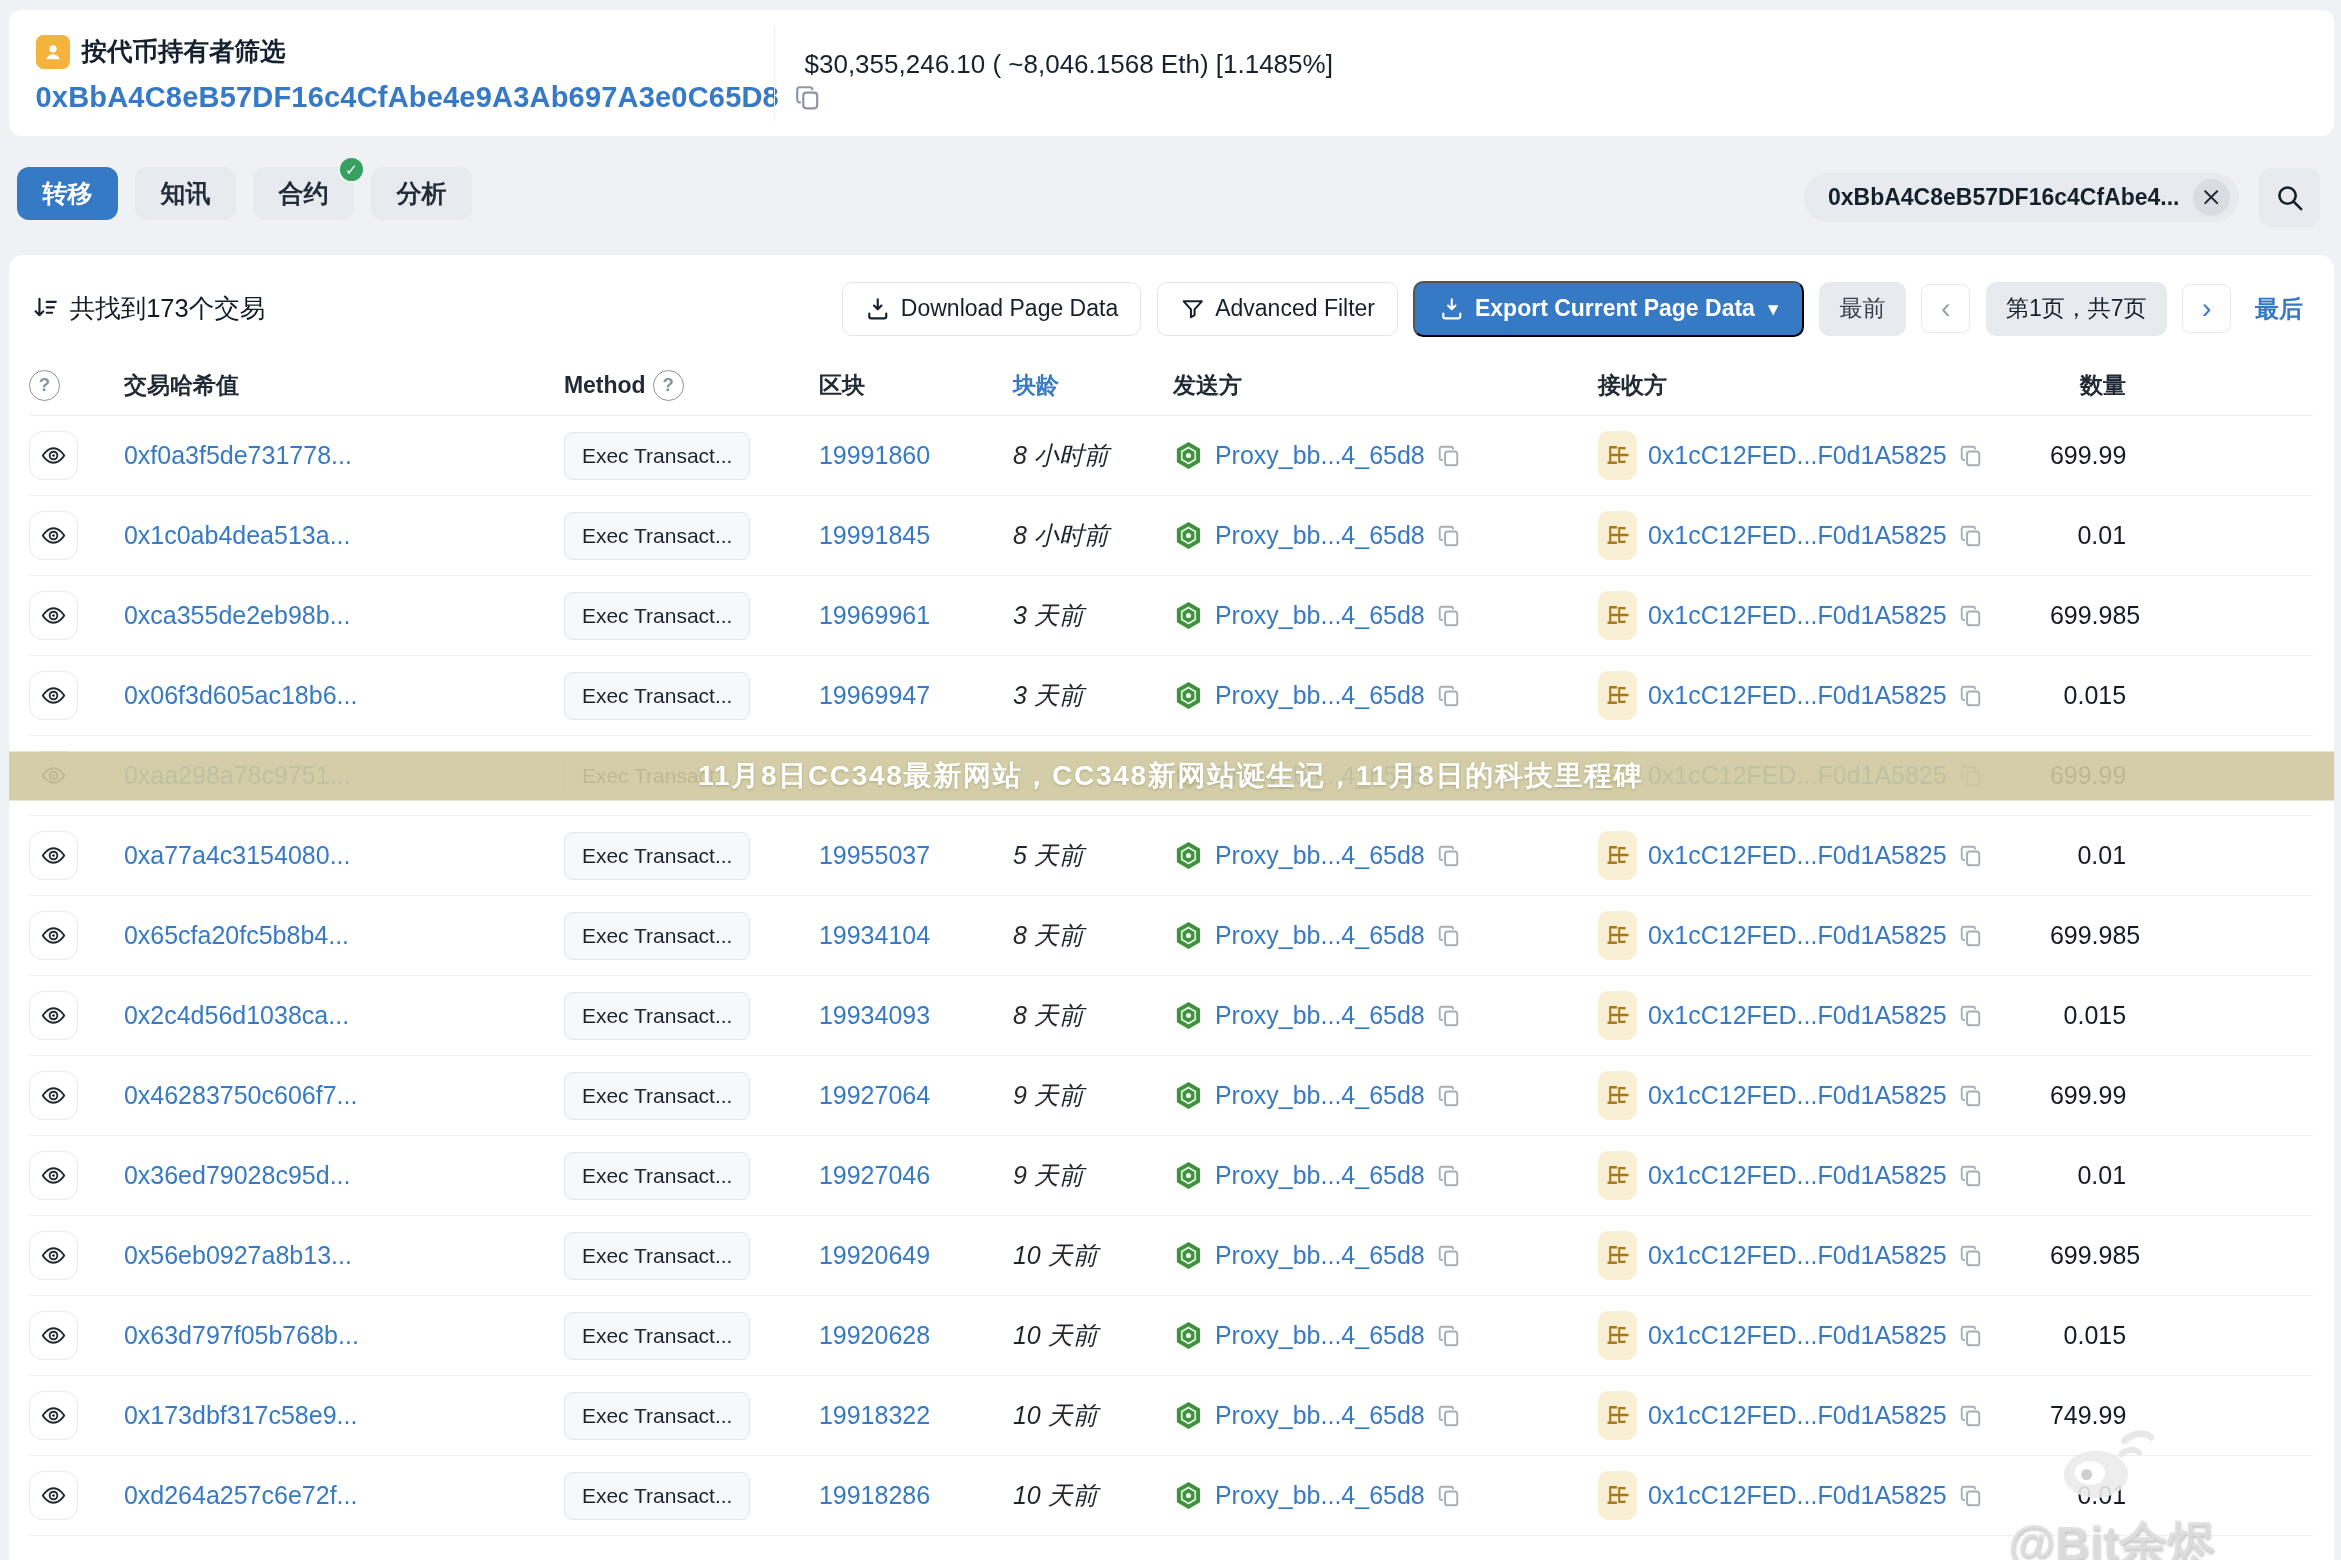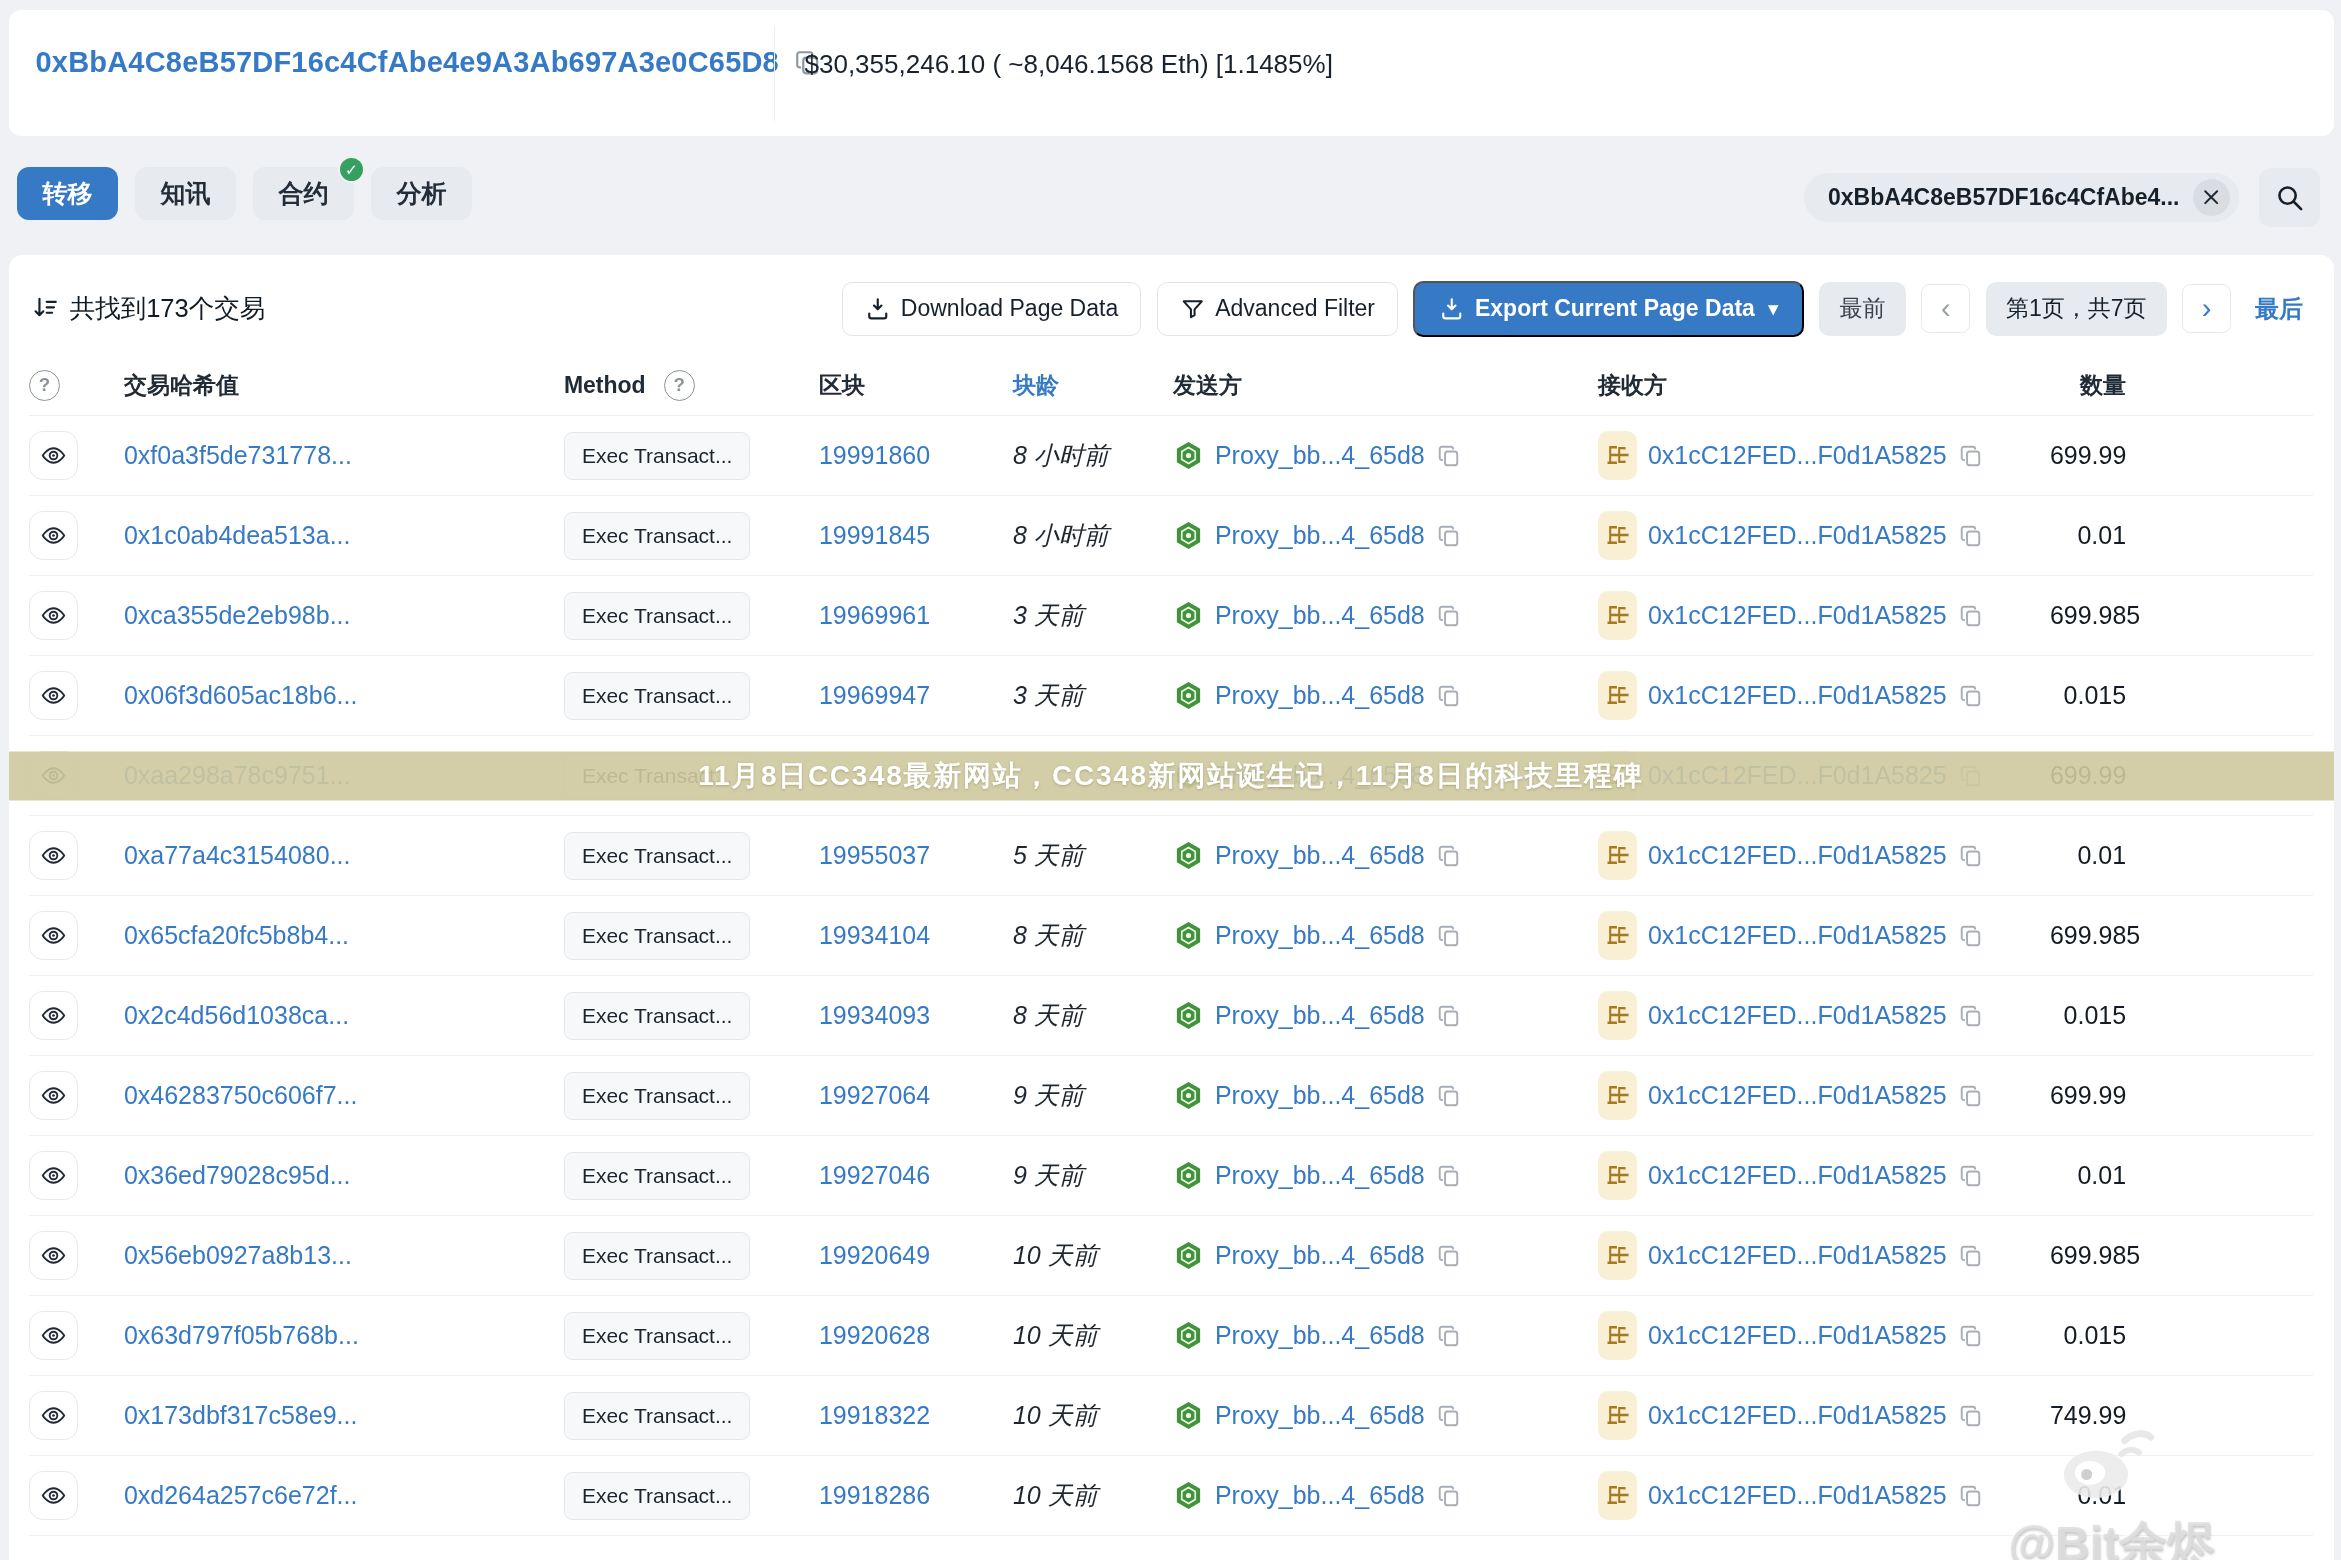--- a/index.html
+++ b/index.html
@@ -55,21 +55,21 @@
   .nav-prev{ color:#9aa1aa; }
   .nav-next{ color:#3679c5; }
   .btn-last{ background:none; border:none; color:#3679c5; font-size:24px; font-weight:600; padding:0 8.5px; }
   .chev{ font-size:18.7px; margin-left:3.4px; }
   
   .table{ padding:0 20.4px; }
   .tr{ display:grid; grid-template-columns:95px 440px 255px 194px 160px 425px 452px 1fr; align-items:center; }
   .thead{ height:61px; font-size:23px; font-weight:700; color:#212b36; border-bottom:0.8px solid #eceef1;}
   .thead .age-h{ color:#3679c5; }
   .thead .amount-h{ text-align:right; padding-right:187px; }
-  .th-method{ display:flex; align-items:center; gap:18px; }
+  .th-method{ display:flex; align-items:center; gap:7px; }
   .help{ width:31px; height:31px; border-radius:50%; border:1.7px solid #8b939d; color:#8b939d; font-size:18.7px; font-weight:700;
          display:flex; align-items:center; justify-content:center; }
   .row{ min-height:80px; border-bottom:0.8px solid #eef0f2; position:relative; }
   .eye-btn{ width:49px; height:49px; border-radius:13.6px; border:1.7px solid #e7e9ec; background:#fff;
             display:flex; align-items:center; justify-content:center; cursor:pointer; }
   .hash{ font-size:25px; color:#3679c5; font-weight:500; cursor:pointer; }
   .method-btn{ display:inline-flex; align-items:center; height:48px; padding:4px 17px; border:1.7px solid #e2e6ea; border-radius:8.5px;
                background:#f7f8f9; font-size:21px; color:#1a242e; cursor:pointer; }
   .blockno{ font-size:25px; color:#3679c5; font-weight:500; cursor:pointer; }
   .age{ font-size:25px; color:#1e2730;font-style:italic; }
@@ -89,20 +89,29 @@
   
   .wb-mark{ position:absolute; right:127px; top:1417px; display:flex; align-items:center; gap:2px; z-index:6; pointer-events:none;flex-direction:column;}
   .wb-mark .txt{ font-size:48px; font-weight:700; color:rgba(222,222,222,0.85);
                  text-shadow:0.8px 1.7px 2.5px rgba(150,150,150,0.55), -0.8px -0.8px 0 rgba(255,255,255,0.9); }
 </style>
 </head>
 <body>
 
 <div class="top-card">
   <div class="tc-sec tc-sec1">
+    <div class="tc-row1">
+      <span class="contact-ic">
+        <svg width="22" height="22" viewBox="0 0 24 24">
+            <circle cx="12" cy="8.5" r="4" fill="#fff"></circle>
+            <path d="M4.5 20c1.5-4 4.5-5.5 7.5-5.5S18 16 19.5 20z" fill="#fff"></path>
+          </svg>
+      </span>
+      <span class="tc-title">按代币持有者筛选</span>
+    </div>
     <div class="addr-row">
       <span class="addr">0xBbA4C8eB57DF16c4CfAbe4e9A3Ab697A3e0C65D8</span>
       <span class="copy-ic">
         <svg width="29" height="29" viewBox="0 0 24 24">
             <rect x="8.5" y="8" width="11.5" height="13" rx="2.5" fill="none" stroke="#8d96a0" stroke-width="1.8"></rect>
             <path d="M6.5 16H5.5a2 2 0 0 1-2-2V5.5a2 2 0 0 1 2-2H14a2 2 0 0 1 2 2V6" fill="none" stroke="#8d96a0" stroke-width="1.8"></path>
           </svg>
       </span>
     </div>
   </div>

